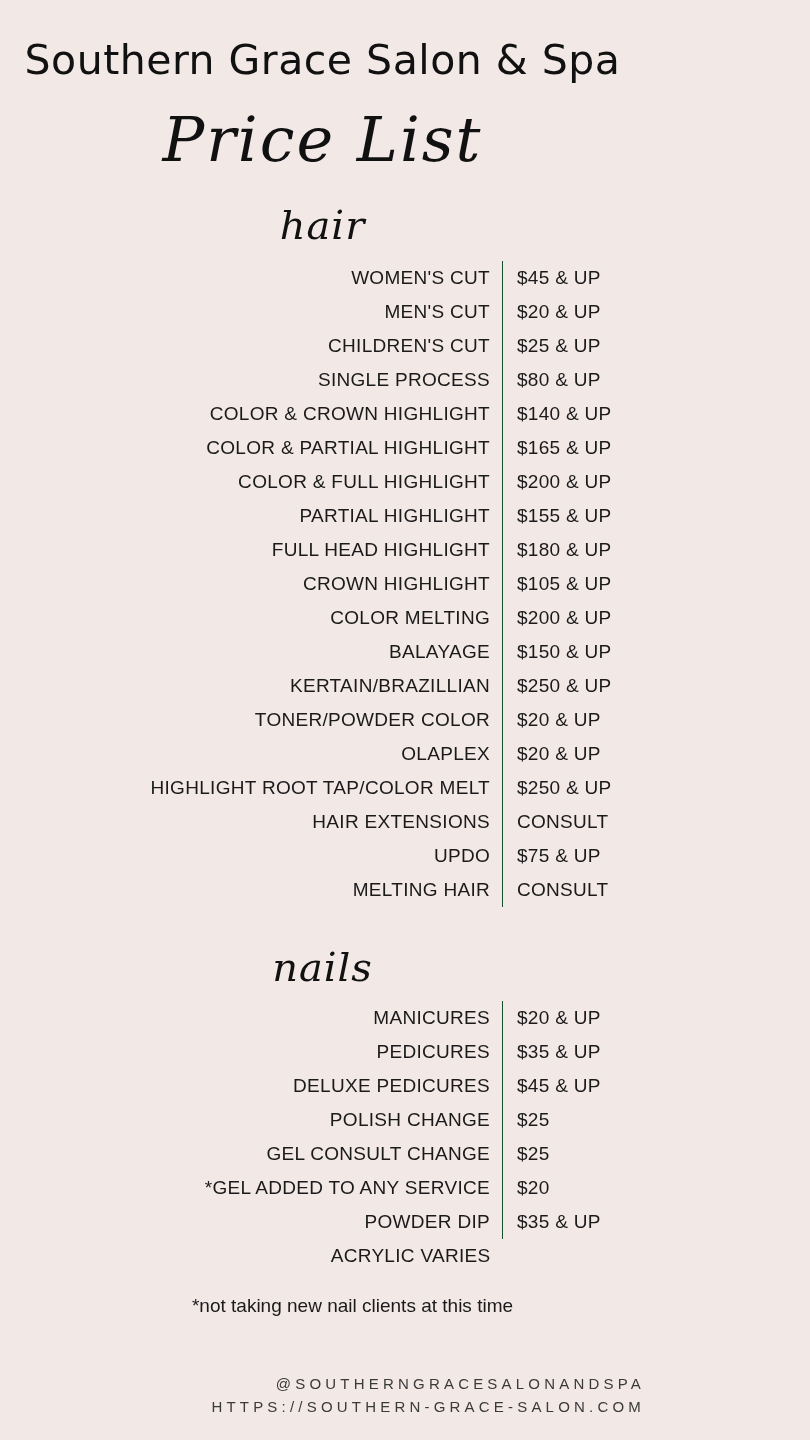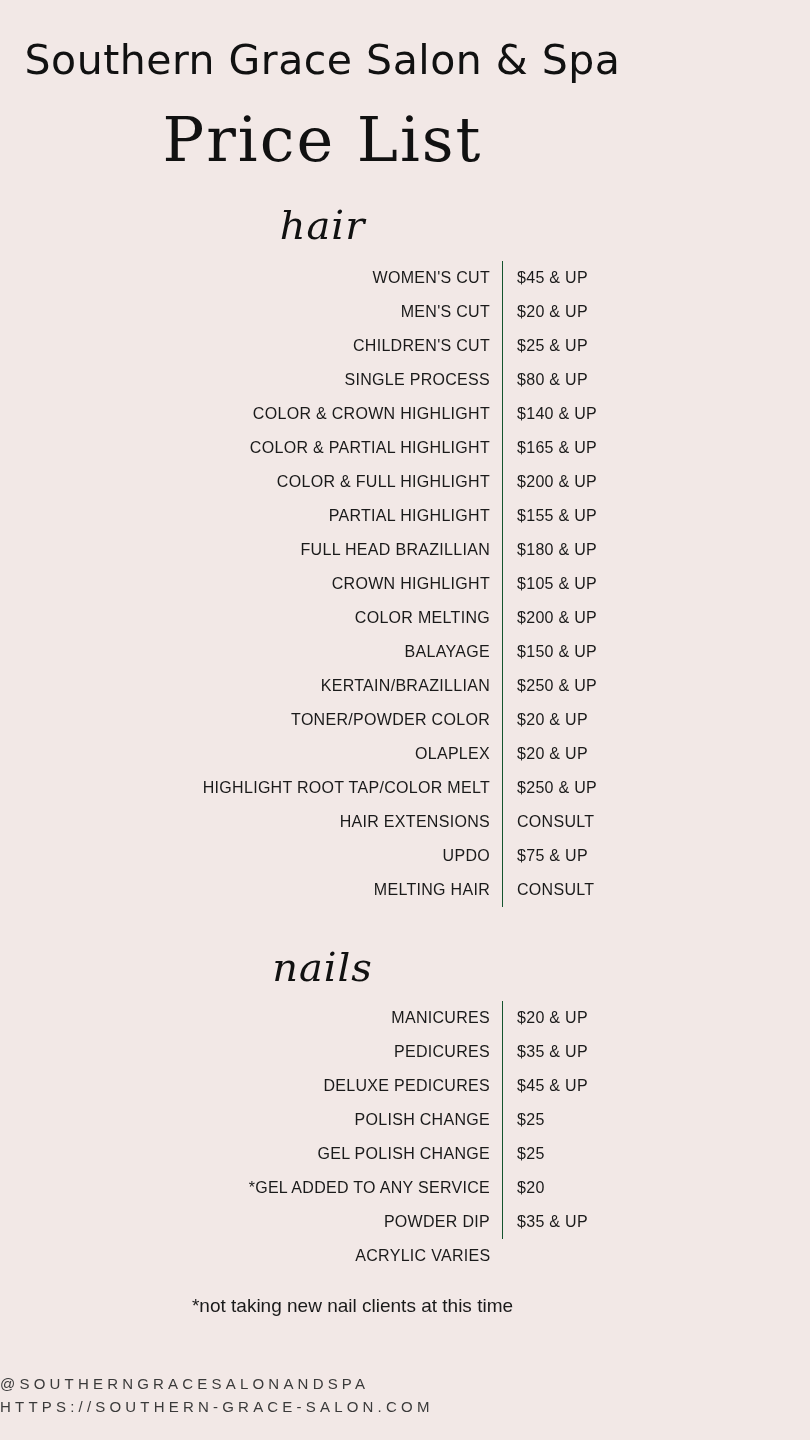--- a/index.html
+++ b/index.html
@@ -29,20 +29,21 @@
     font-weight: 400;
     letter-spacing: 0.5px;
     color: #111;
     margin: 0;
     padding-top: 38px;
     line-height: 1.1;
   }
   .script-main {
     text-align: center;
     font-family: "DejaVu Serif", serif;
+    font-style: italic;
     font-size: 62px;
     font-weight: 400;
     color: #111;
     margin: 0;
     padding-top: 26px;
     line-height: 1;
     letter-spacing: 2px;
   }
   .script-section {
     text-align: center;
@@ -62,21 +63,21 @@
     padding-bottom: 14px;
   }
   .price-table {
     width: 100%;
     border-collapse: collapse;
   }
   .price-table tr {
     height: 34px;
   }
   .price-table td {
-    font-size: 16px;
+    font-size: 19px;
     letter-spacing: 0.3px;
     color: #1a1a1a;
     vertical-align: middle;
     padding: 0;
     white-space: nowrap;
   }
   .col-service {
     text-align: right;
     width: 490px;
     padding-right: 12px !important;
@@ -97,21 +98,21 @@
     font-size: 19px;
     color: #1a1a1a;
     padding-top: 22px;
     padding-left: 60px;
   }
   .footer {
     position: absolute;
     bottom: 22px;
     left: 0;
     width: 100%;
-    text-align: left;
+    text-align: right;
   }
   .footer div {
     font-size: 15px;
     letter-spacing: 4.2px;
     color: #3a3a3a;
     line-height: 1.5;
   }
 </style>
 </head>
 <body>
@@ -152,21 +153,21 @@
         </tr>
         <tr>
           <td class="col-service">COLOR &amp; FULL HIGHLIGHT</td>
           <td class="col-price">$200 &amp; UP</td>
         </tr>
         <tr>
           <td class="col-service">PARTIAL HIGHLIGHT</td>
           <td class="col-price">$155 &amp; UP</td>
         </tr>
         <tr>
-          <td class="col-service">FULL HEAD BRAZILLIAN</td>
+          <td class="col-service">FULL HEAD HIGHLIGHT</td>
           <td class="col-price">$180 &amp; UP</td>
         </tr>
         <tr>
           <td class="col-service">CROWN HIGHLIGHT</td>
           <td class="col-price">$105 &amp; UP</td>
         </tr>
         <tr>
           <td class="col-service">COLOR MELTING</td>
           <td class="col-price">$200 &amp; UP</td>
         </tr>
@@ -219,21 +220,21 @@
         </tr>
         <tr>
           <td class="col-service">DELUXE PEDICURES</td>
           <td class="col-price">$45 &amp; UP</td>
         </tr>
         <tr>
           <td class="col-service">POLISH CHANGE</td>
           <td class="col-price">$25</td>
         </tr>
         <tr>
-          <td class="col-service">GEL POLISH CHANGE</td>
+          <td class="col-service">GEL CONSULT CHANGE</td>
           <td class="col-price">$25</td>
         </tr>
         <tr>
           <td class="col-service">*GEL ADDED TO ANY SERVICE</td>
           <td class="col-price">$20</td>
         </tr>
         <tr>
           <td class="col-service">POWDER DIP</td>
           <td class="col-price">$35 &amp; UP</td>
         </tr>

